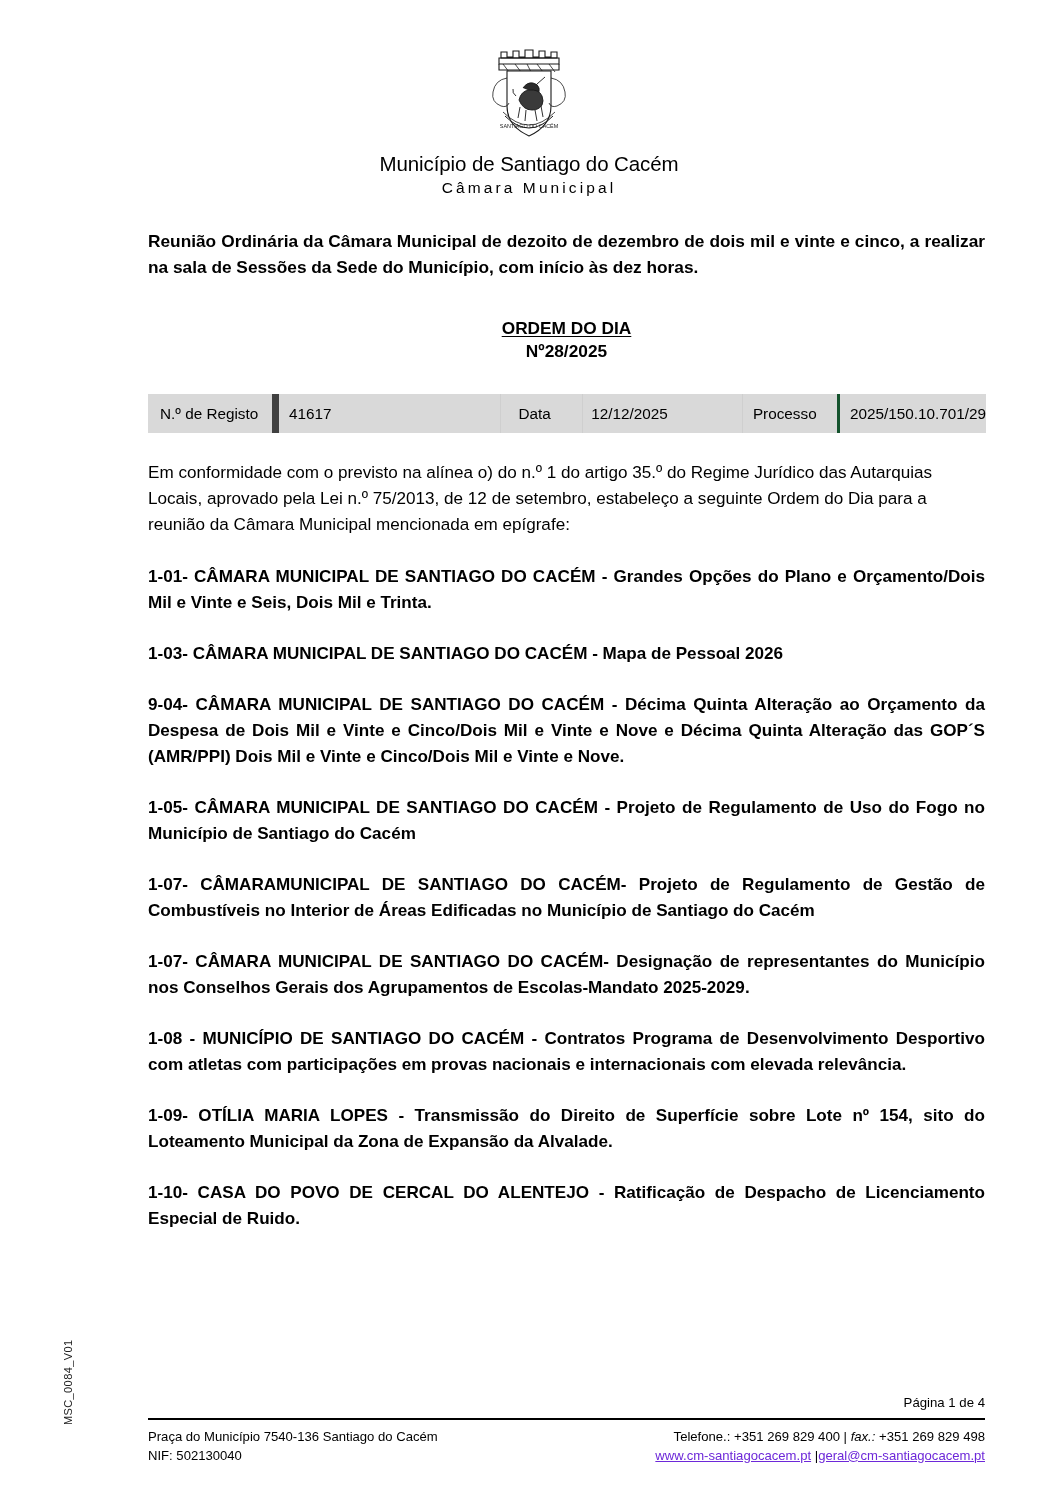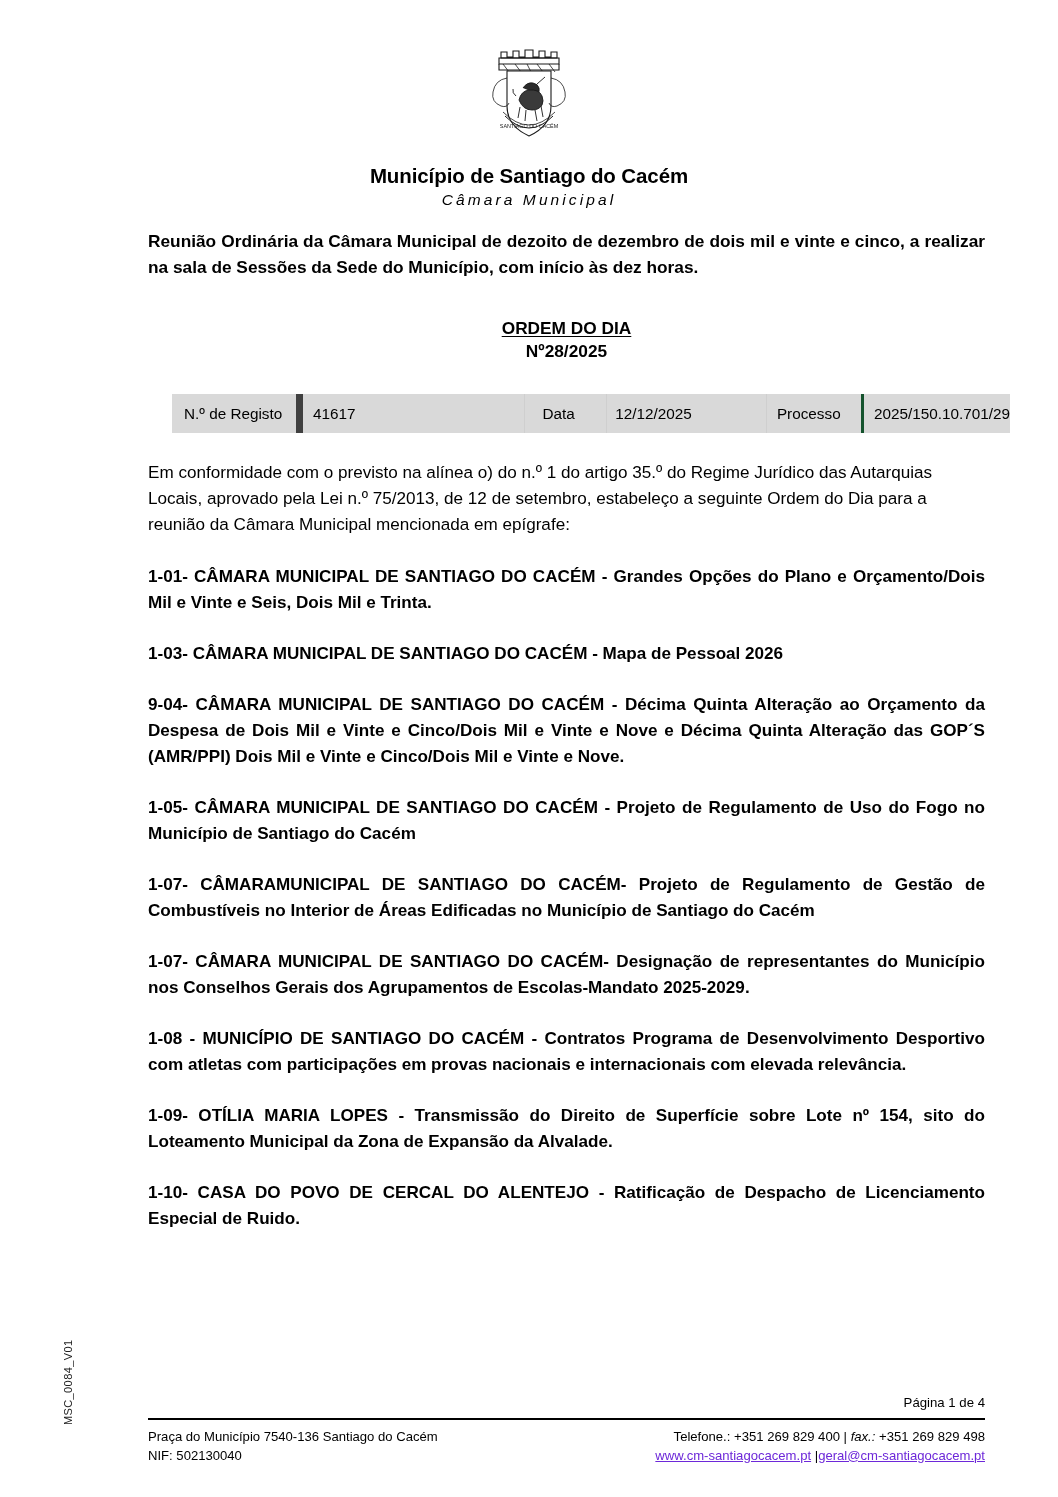--- a/index.html
+++ b/index.html
@@ -47,30 +47,28 @@
     padding-top: 44px;
     text-align: center;
   }
   .crest {
     display: block;
     margin: 0 auto;
     width: 96px;
     height: 108px;
   }
   .org-title {
-    margin-top: 12px;
     font-size: 20.5px;
-    font-weight: bold;
+    font-weight: normal;
     letter-spacing: -0.1px;
     line-height: 1.15;
   }
   .org-sub {
     margin-top: 3px;
     font-size: 15.5px;
-    font-style: italic;
     letter-spacing: 3.1px;
     line-height: 1.15;
   }
 
   
   .content {
     position: absolute;
     left: 148px;
     right: 73px;
     top: 228px;
@@ -104,21 +102,20 @@
   
   .registry {
     margin-top: 31px;
     background: #d9d9d9;
     height: 39px;
     width: 838px;
     display: flex;
     align-items: center;
     font-size: 15.3px;
     color: #000000;
-    margin-left: 24px;
   }
   .registry .cell {
     height: 39px;
     display: flex;
     align-items: center;
     box-sizing: border-box;
   }
   .reg-label-1 { width: 128px; padding-left: 12px; }
   .reg-value-1 { width: 235px; padding-left: 10px; border-left: 7px solid #404040; }
   .reg-label-2 { width: 85px; padding-left: 18px; border-left: 1px solid #cfcfcf; }

